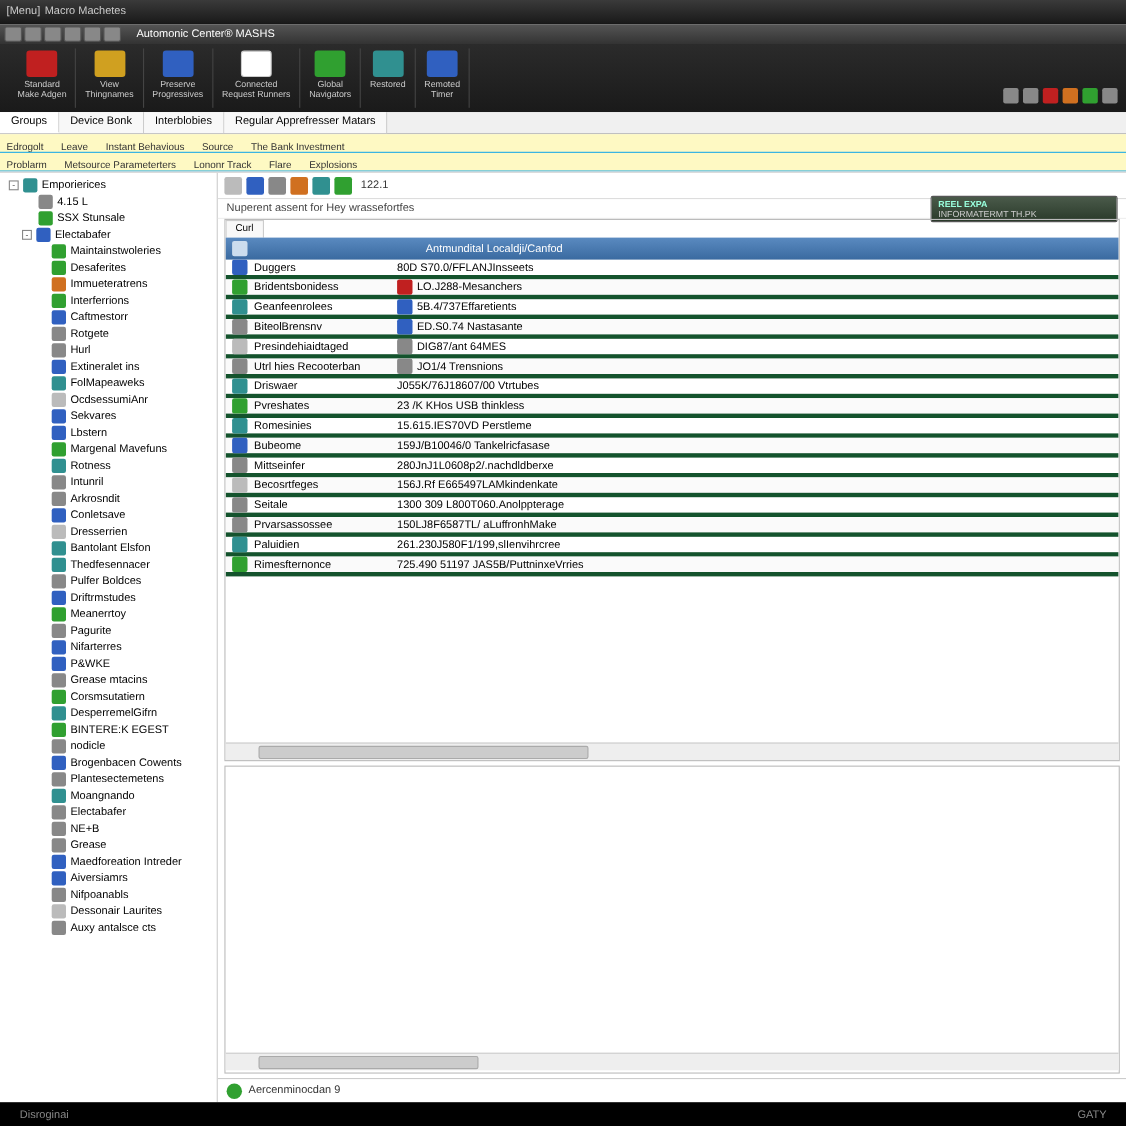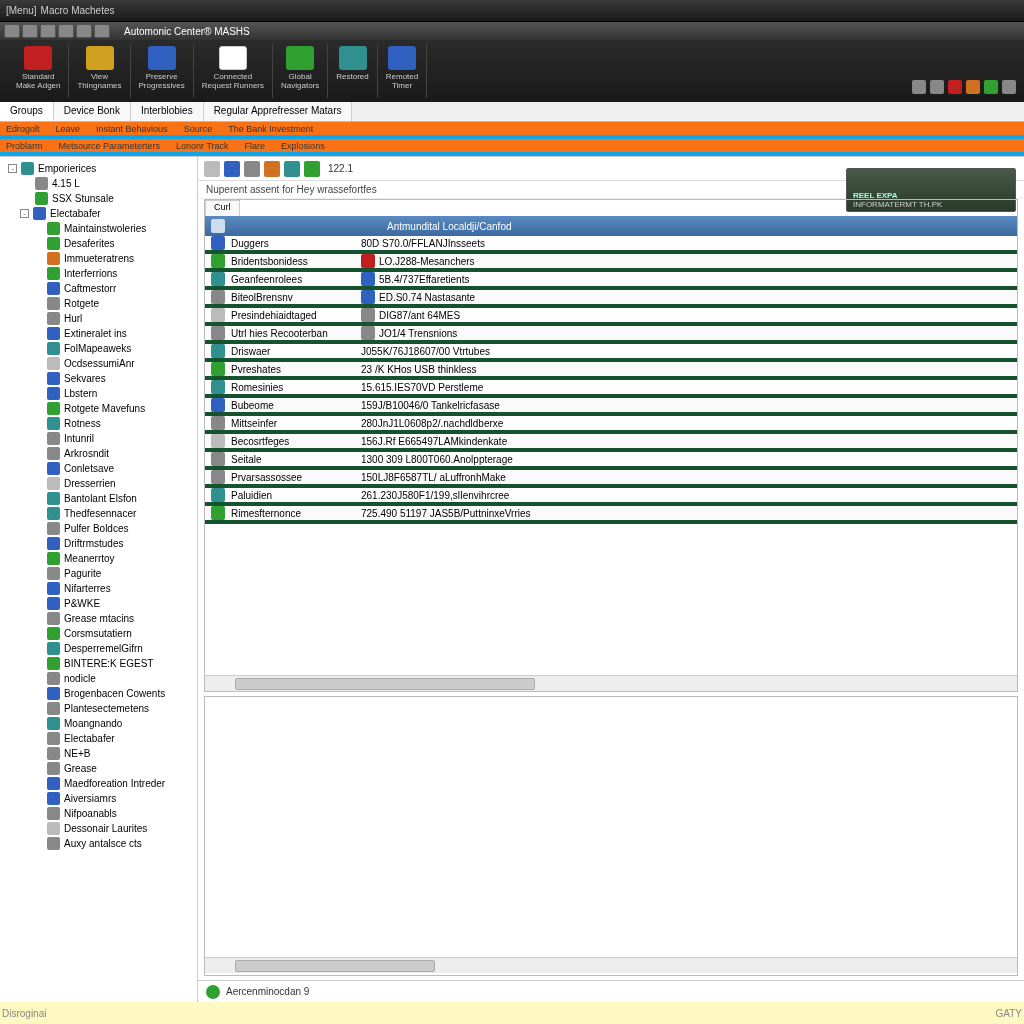--- a/index.html
+++ b/index.html
@@ -24,21 +24,21 @@
 .ribbon-spacer { flex: 1; }
 .ribbon-tray { display: flex; align-items: flex-end; gap: 4px; padding-bottom: 4px; }
 .tray-icon { width: 14px; height: 14px; border-radius: 2px; }
 
 
 .tabs-row { height: 20px; background: #f0f0f0; border-bottom: 1px solid #bbb; display: flex; align-items: stretch; font-size: 10px; }
 .tab { padding: 3px 10px; border-right: 1px solid #ccc; background: #f8f8f8; }
 .tab.active { background: #fff; border-bottom: 1px solid #fff; }
 
 
-.submenu-row { height: 17px; background: #f97316; border-bottom: 4px solid #0ea5e9; display: flex; align-items: center; font-size: 9px; color: #333; padding: 0 6px; gap: 16px; }
+.submenu-row { height: 17px; background: #fef9c3; border-bottom: 1px solid #0ea5e9; display: flex; align-items: flex-end; font-size: 9px; color: #333; padding: 0 6px; gap: 16px; }
 .submenu-row span { cursor: default; }
 
 
 .main { flex: 1; display: flex; background: #fff; border-top: 1px solid #ccc; overflow: hidden; }
 
 
 .tree { width: 198px; border-right: 1px solid #ccc; overflow-y: auto; padding: 4px 2px; font-size: 10px; }
 .tree-item { display: flex; align-items: center; gap: 4px; padding: 1px 2px; white-space: nowrap; cursor: default; }
 .tree-item .exp { width: 9px; height: 9px; border: 1px solid #888; font-size: 8px; line-height: 7px; text-align: center; color: #555; flex-shrink: 0; }
 .tree-item .ticon { width: 13px; height: 13px; flex-shrink: 0; border-radius: 2px; }
@@ -49,21 +49,21 @@
 
 .content { flex: 1; display: flex; flex-direction: column; }
 
 .toolbar { height: 24px; border-bottom: 1px solid #ddd; display: flex; align-items: center; gap: 4px; padding: 0 6px; }
 .tb-icon { width: 16px; height: 16px; border-radius: 2px; }
 .tb-text { font-size: 10px; color: #333; margin-left: 4px; }
 
 .subtitle { height: 18px; font-size: 10px; color: #444; padding: 2px 8px; border-bottom: 1px solid #eee; display: flex; align-items: center; justify-content: space-between; }
 
 .banner-wrap { display: flex; justify-content: flex-end; padding: 0 6px 4px 6px; }
-.banner { width: 170px; height: 44px; background: linear-gradient(#4a5a4a, #2a3a2a); border: 1px solid #555; border-radius: 2px; color: #fff; font-size: 8px; padding: 2px 6px; display: flex; flex-direction: column; justify-content: flex-end; }
+.banner { width: 170px; height: 24px; background: linear-gradient(#4a5a4a, #2a3a2a); border: 1px solid #555; border-radius: 2px; color: #fff; font-size: 8px; padding: 2px 6px; display: flex; flex-direction: column; justify-content: space-between; }
 .banner .b1 { color: #9fd; font-weight: bold; }
 .banner .b2 { color: #ccc; }
 
 .grid-wrap { flex: 1; display: flex; flex-direction: column; border: 1px solid #bbb; margin: 0 6px 4px 6px; overflow: hidden; }
 
 .grid-tab { height: 16px; display: flex; }
 .grid-tab .gt { font-size: 9px; padding: 1px 8px; border: 1px solid #ccc; border-bottom: none; background: #f8f8f8; }
 
 .grid-header { height: 20px; background: linear-gradient(#5a8ac0, #3a6aa0); color: #fff; font-size: 10px; display: flex; align-items: center; padding: 0 6px; gap: 6px; }
 .grid-header .hicon { width: 14px; height: 14px; background: #cde; border-radius: 2px; }
@@ -81,21 +81,21 @@
 .grid-scroll .thumb { position: absolute; left: 30px; top: 2px; height: 12px; width: 300px; background: #ccc; border: 1px solid #aaa; border-radius: 2px; }
 
 .lower-pane { height: 280px; border: 1px solid #bbb; margin: 0 6px 4px 6px; background: #fff; overflow: auto; }
 .lower-scroll { height: 16px; background: #eee; border-top: 1px solid #ccc; position: relative; }
 .lower-scroll .thumb { position: absolute; left: 30px; top: 2px; height: 12px; width: 200px; background: #ccc; border: 1px solid #aaa; border-radius: 2px; }
 
 .status-inner { height: 22px; border-top: 1px solid #ccc; display: flex; align-items: center; gap: 6px; padding: 0 8px; font-size: 10px; color: #333; }
 .status-inner .sicon { width: 14px; height: 14px; border-radius: 50%; }
 
 
-.footer { height: 22px; background: #fef9c3; color: #888; font-size: 10px; display: flex; align-items: center; justify-content: space-between; padding: 0 2px; }
+.footer { height: 22px; background: #000000; color: #888; font-size: 10px; display: flex; align-items: center; justify-content: space-between; padding: 0 18px; }
 
 
 .c-red { background: #c02020; }
 .c-yellow { background: #d0a020; }
 .c-blue { background: #3060c0; }
 .c-green { background: #30a030; }
 .c-teal { background: #309090; }
 .c-orange { background: #d07020; }
 .c-grey { background: #888; }
 .c-lgrey { background: #bbb; }
@@ -260,21 +260,21 @@
           <span>Sekvares</span>
         </div>
         <div class="tree-item l2">
           <span style="width:11px;flex-shrink:0;"></span>
           <span class="ticon c-blue"></span>
           <span>Lbstern</span>
         </div>
         <div class="tree-item l2">
           <span style="width:11px;flex-shrink:0;"></span>
           <span class="ticon c-green"></span>
-          <span>Rotgete Mavefuns</span>
+          <span>Margenal Mavefuns</span>
         </div>
         <div class="tree-item l2">
           <span style="width:11px;flex-shrink:0;"></span>
           <span class="ticon c-teal"></span>
           <span>Rotness</span>
         </div>
         <div class="tree-item l2">
           <span style="width:11px;flex-shrink:0;"></span>
           <span class="ticon c-grey"></span>
           <span>Intunril</span>

